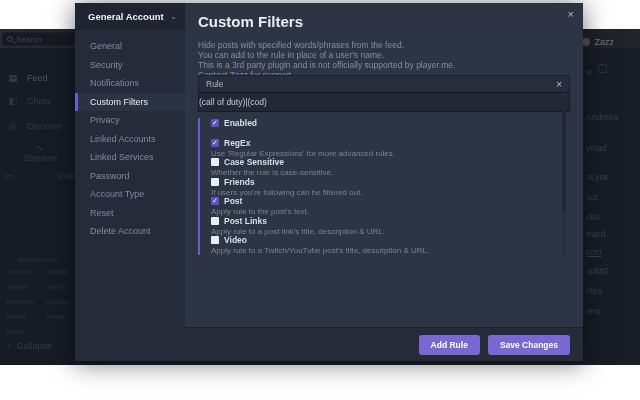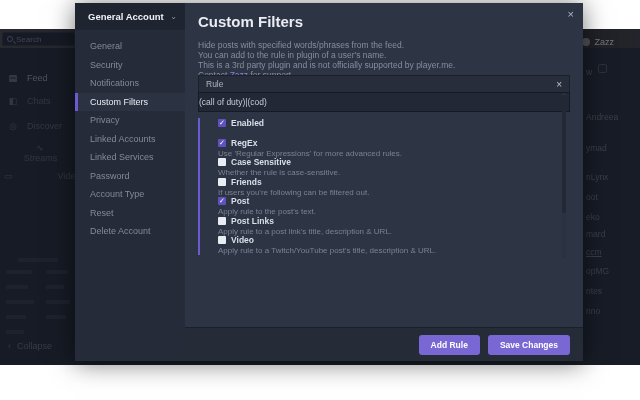--- a/index.html
+++ b/index.html
@@ -56,21 +56,21 @@
 
   .mcontent{position:relative;flex:1;background:#2d3444;}
   .mclose{position:absolute;right:9px;top:6px;color:#aeb6c6;font-size:11px;line-height:11px;cursor:pointer;}
   .mtitle{position:absolute;left:13px;top:10px;color:#e9ecf3;font-size:15px;font-weight:bold;}
   .mdesc{position:absolute;left:13px;top:37px;font-size:8.5px;line-height:10px;color:#868e9e;}
   .mlink{color:#8f7ce2;cursor:pointer;}
   .rule-head{position:absolute;left:13px;right:13px;top:72px;height:17px;background:#272d3b;border:1px solid #1b202b;display:flex;align-items:center;padding:8px 7px;}
   .rule-label{flex:1;color:#aeb6c4;font-size:8.5px;}
   .rule-x{color:#b9c1cf;font-size:10px;cursor:pointer;}
   .rule-input{position:absolute;left:13px;right:13px;top:89px;height:20px;background:#222835;border:1px solid #151a24;color:#c3cad8;font-size:8.5px;padding:0 0;outline:0;}
-  .options{position:absolute;left:13px;right:24px;top:115px;border-left:2px solid #6c5ad1;padding-left:18px;}
+  .options{position:absolute;left:13px;right:24px;top:115px;border-left:2px solid #6c5ad1;padding-left:11px;}
   .option{height:19.5px;}
   .opt-label{display:flex;align-items:center;cursor:pointer;}
   .cb{width:8px;height:8px;border-radius:1px;background:#e8ecf3;margin-right:5px;flex:0 0 auto;font-size:7px;line-height:8px;text-align:center;color:#fff;}
   .cb.checked{background:#6050c0;}
   .opt-name{color:#d9dfe9;font-size:8.5px;font-weight:bold;}
   .opt-desc{color:#7b8393;font-size:8px;margin-top:1px;}
   .mscroll{position:absolute;right:17px;top:90px;width:4px;height:165px;background:#2a3140;border-radius:2px;}
   .mthumb{position:absolute;left:0;top:2px;width:4px;height:118px;background:#232834;border-radius:2px;cursor:pointer;}
   .mfooter{position:absolute;left:0;right:0;bottom:0;height:34px;background:#252b37;border-top:1px solid #1a1f29;display:flex;align-items:center;justify-content:flex-end;padding-right:13px;gap:8px;}
   .btn{height:20px;padding:0 12px;background:#7968d4;border:0;border-radius:3px;color:#fff;font-size:8.5px;font-weight:bold;cursor:pointer;}
@@ -176,21 +176,21 @@
           <div class="msb-item">Delete Account</div>
         </div>
     </div>
 
     <div class="mcontent">
       <div class="mclose">×</div>
       <div class="mtitle">Custom Filters</div>
 
       <div class="mdesc">
         <div>Hide posts with specified words/phrases from the feed.</div>
-        <div>You can add to the rule in plugin of a user's name.</div>
+        <div>You can add to the rule in place of a user's name.</div>
         <div>This is a 3rd party plugin and is not officially supported by player.me.</div>
         <div><span>Contact </span><span class="mlink">Zazz</span><span> for support.</span></div>
       </div>
 
       <div class="rule-head">
         <span class="rule-label">Rule</span>
         <span class="rule-x">×</span>
       </div>
       <input class="rule-input" value="(call of duty)|(cod)" style="">
 

